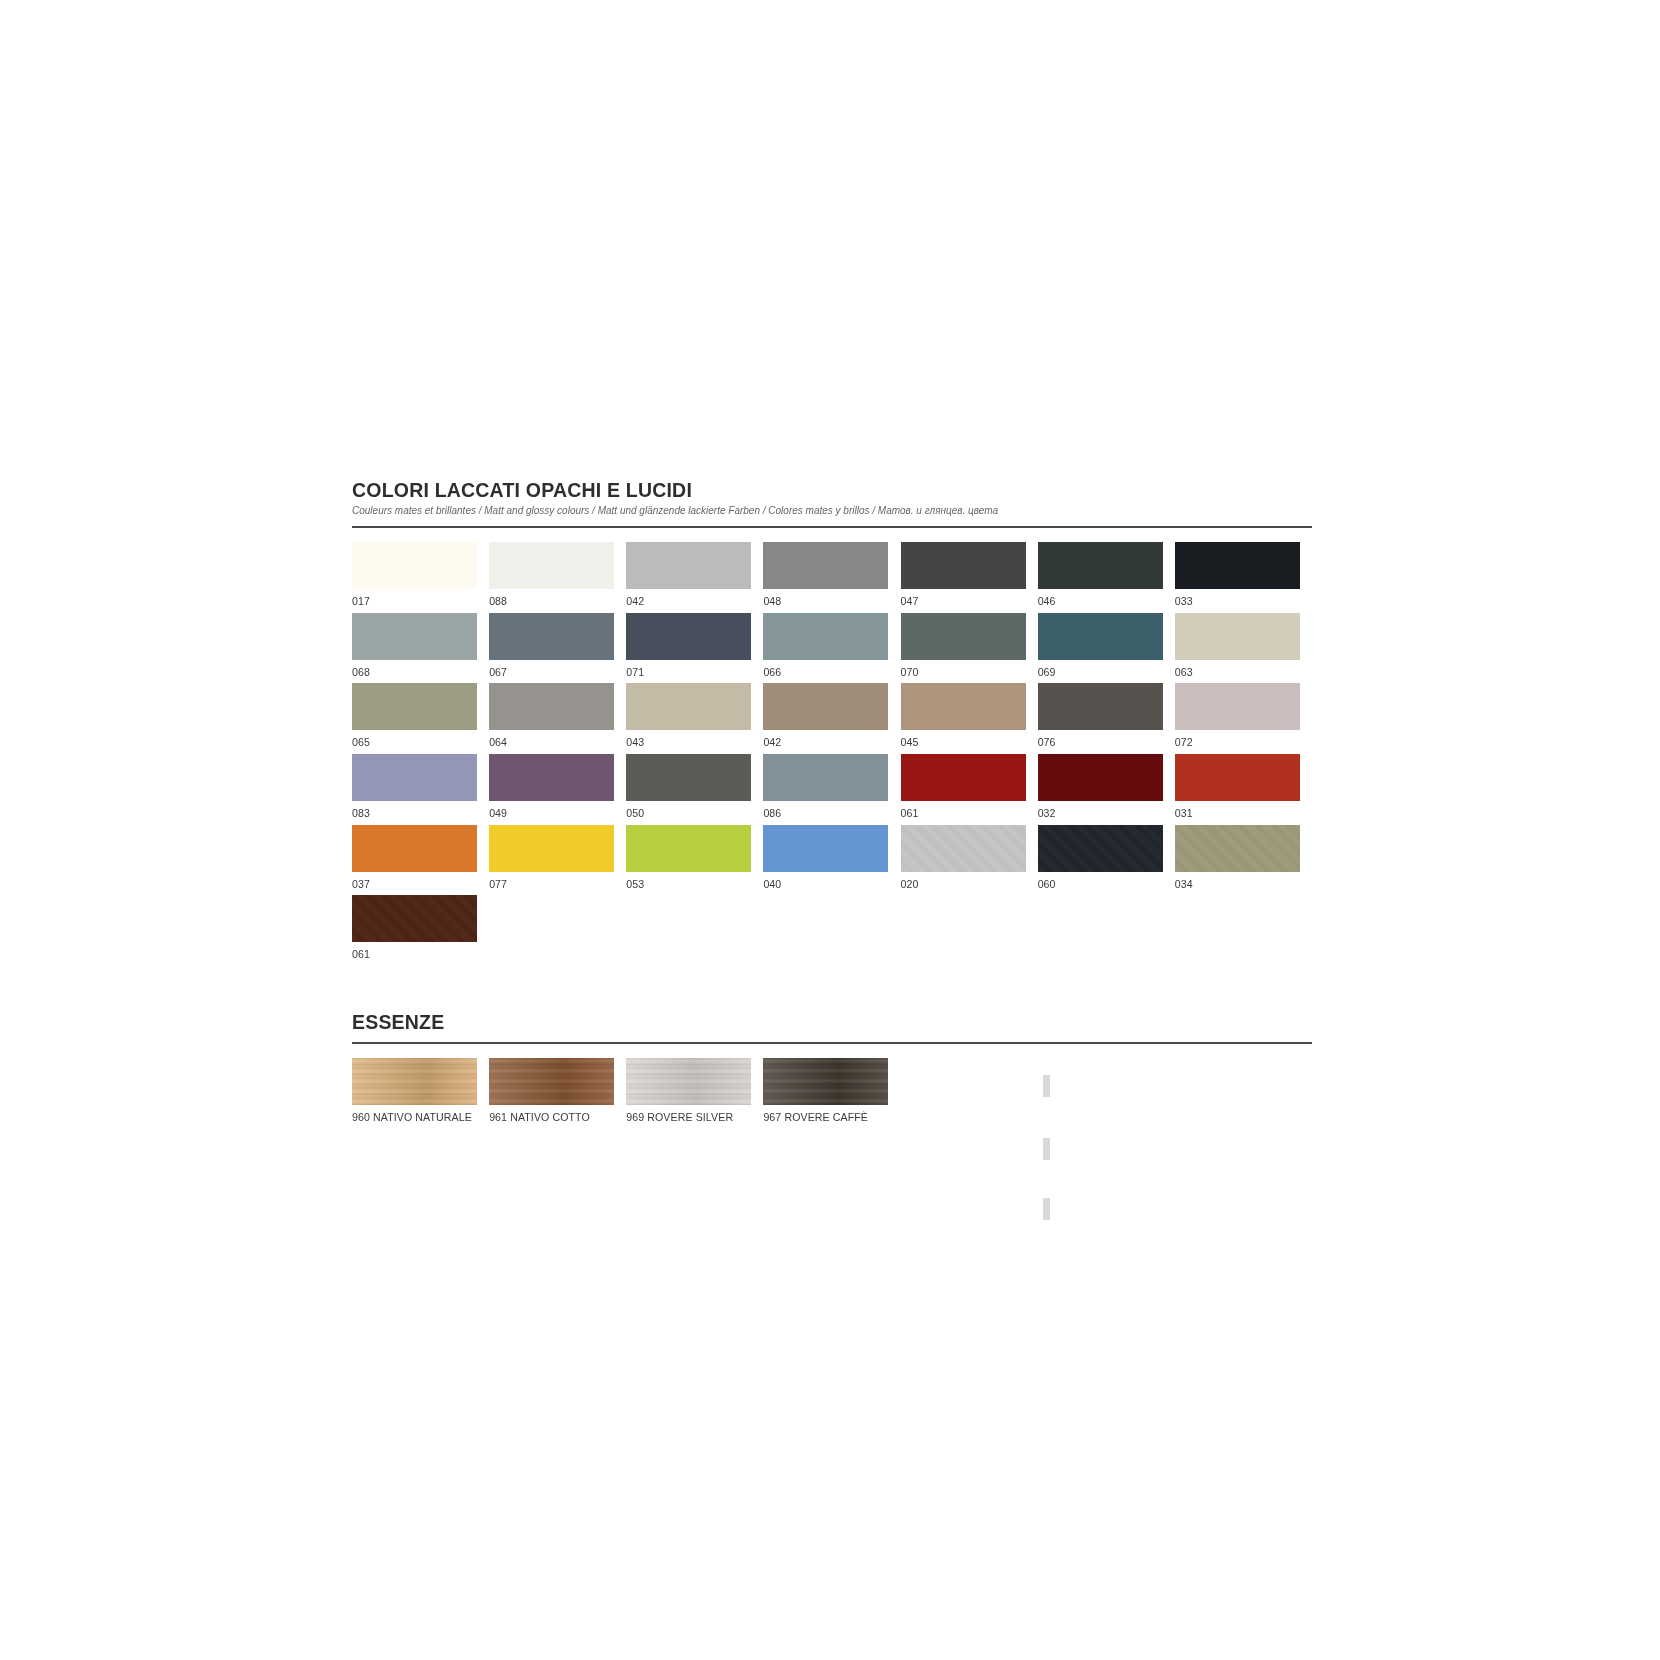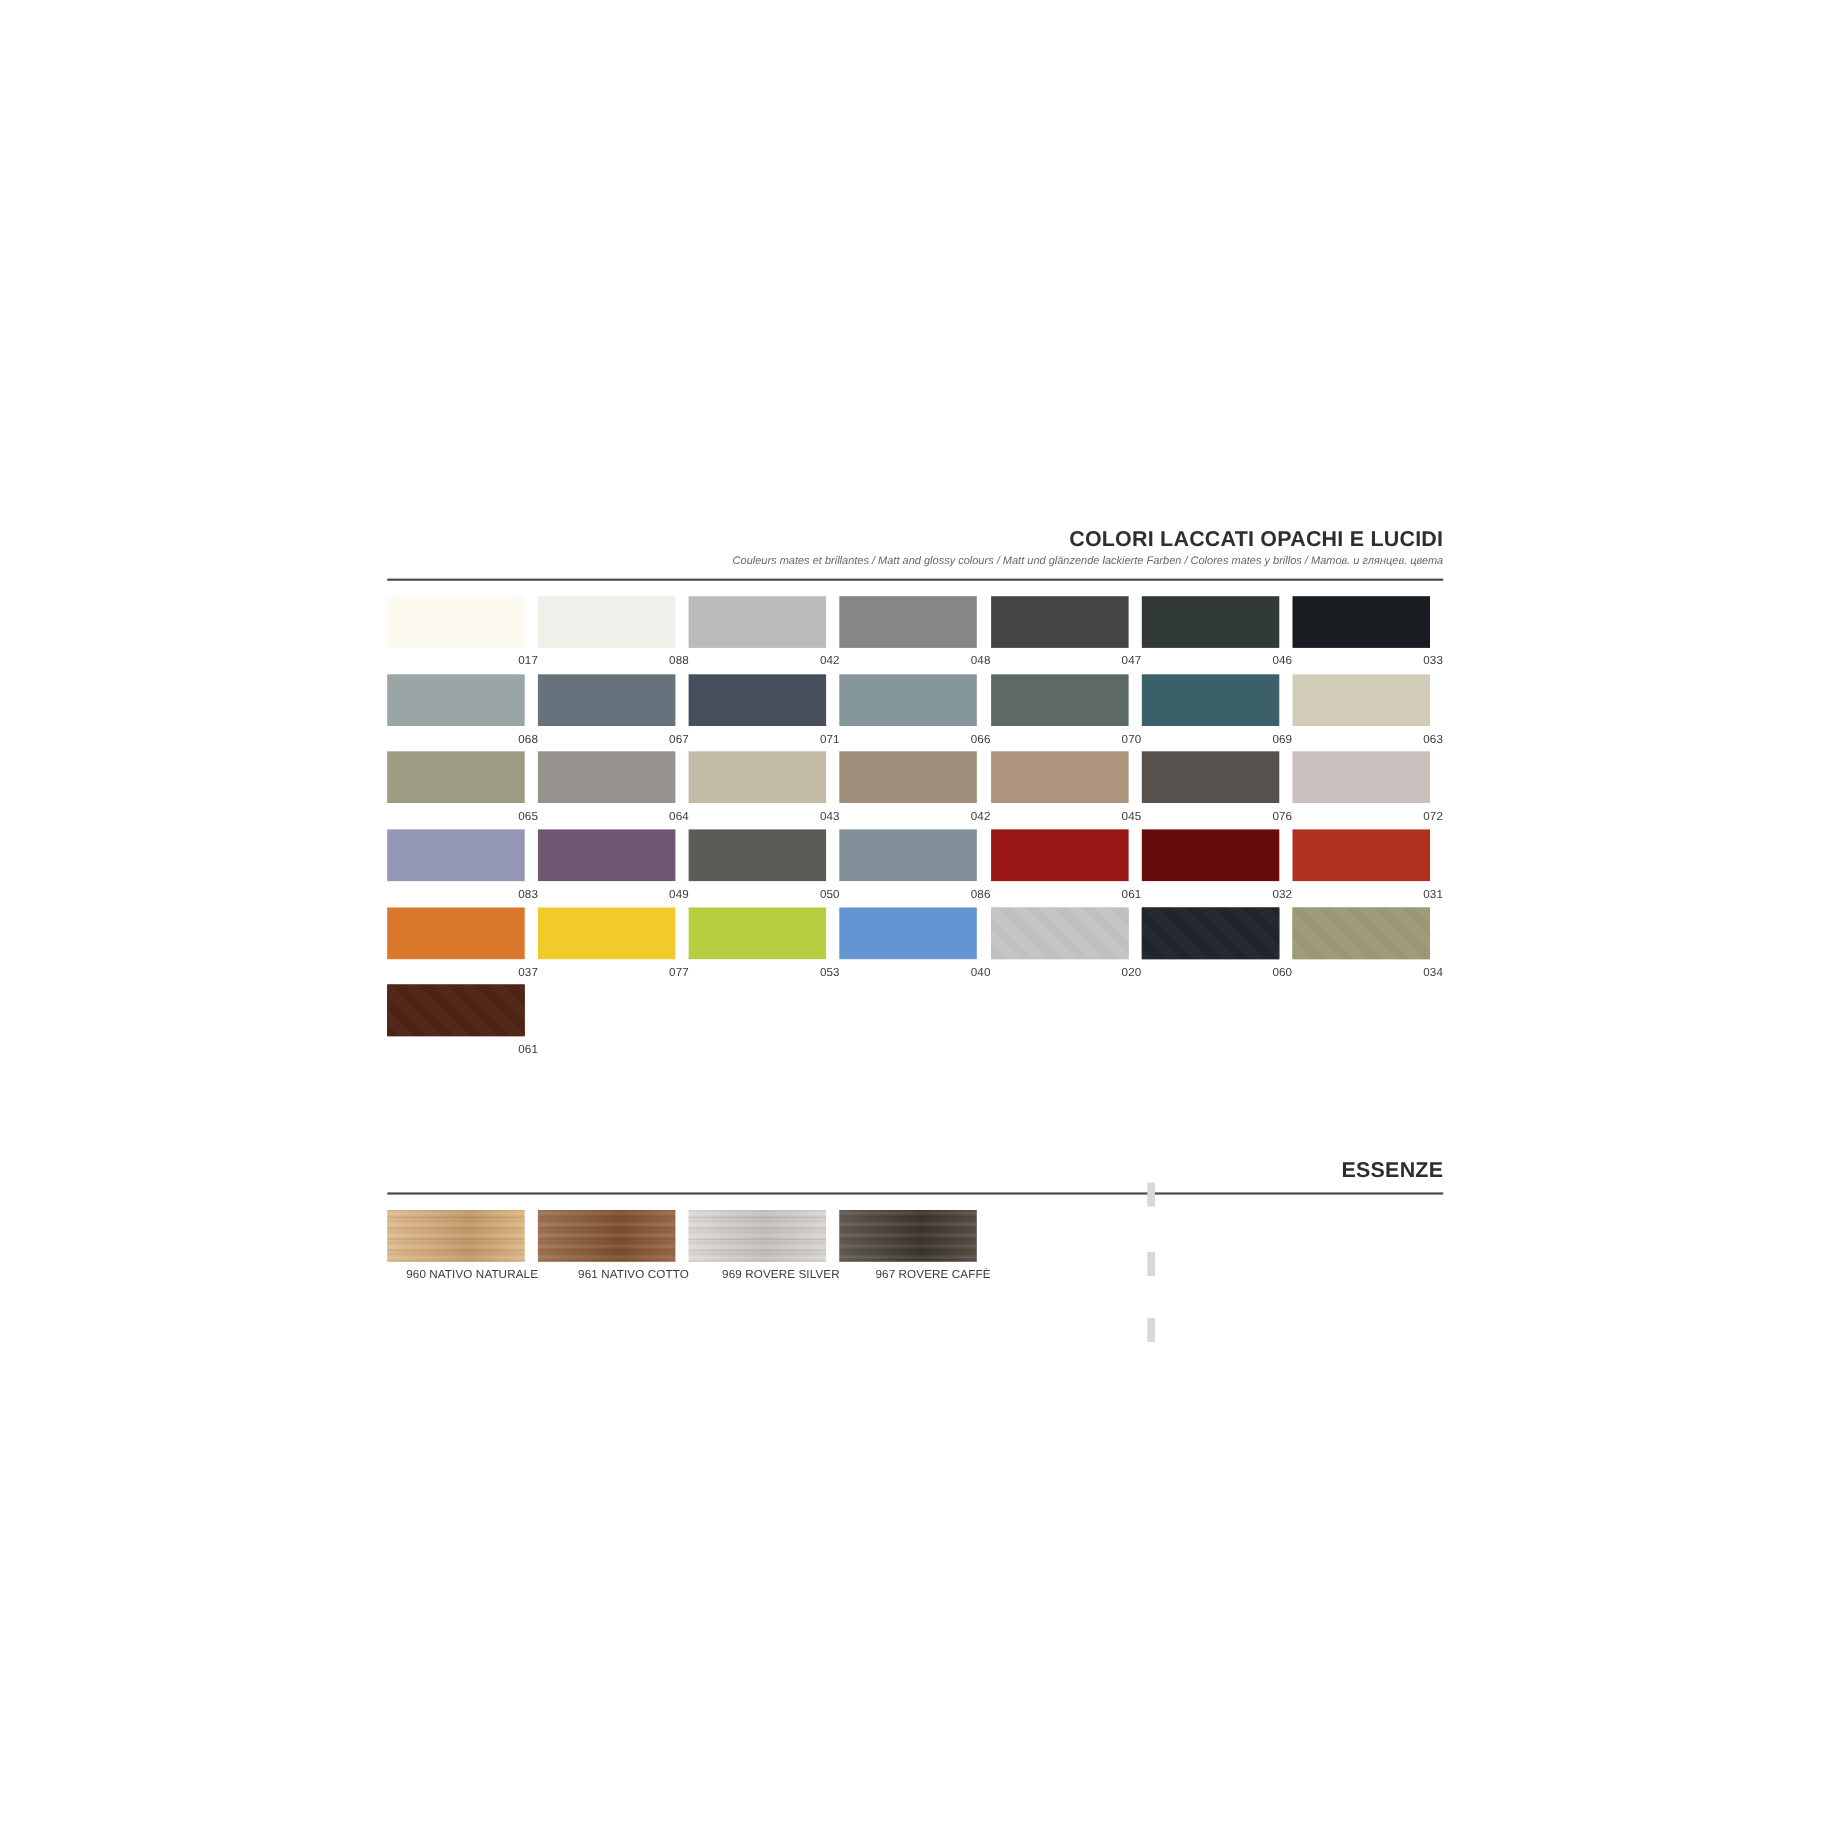--- a/index.html
+++ b/index.html
@@ -6,32 +6,31 @@
   html, body {
     width: 1660px; height: 1660px;
     background: #ffffff;
     font-family: "Liberation Sans", sans-serif;
     overflow: hidden;
   }
   .page {
     position: relative;
     width: 1428px; height: 1660px;
     background: #ffffff;
-    text-align: right;
   }
   .content {
     position: absolute;
     left: 352px;
     top: 480px;
     width: 960px;
   }
 
   
   .section { width: 960px; }
-  .section + .section { margin-top: 88px; }
+  .section + .section { margin-top: 46px; }
 
   .sec-title {
     font-size: 19.5px;
     font-weight: bold;
     letter-spacing: 0.2px;
     color: #2e2e2e;
     line-height: 1.12;
     white-space: nowrap;
   }
   .sec-subtitle {

